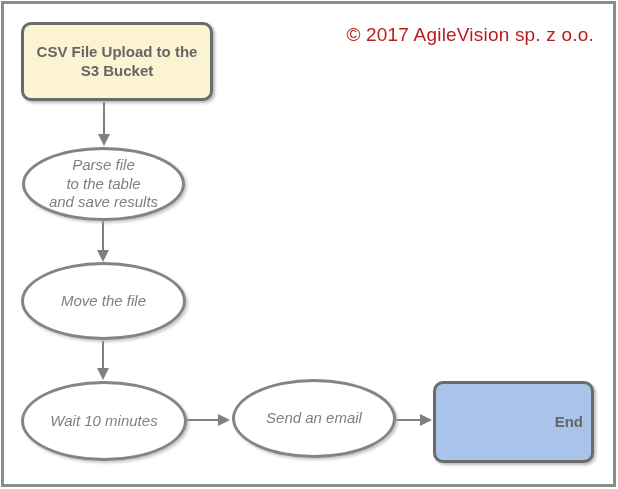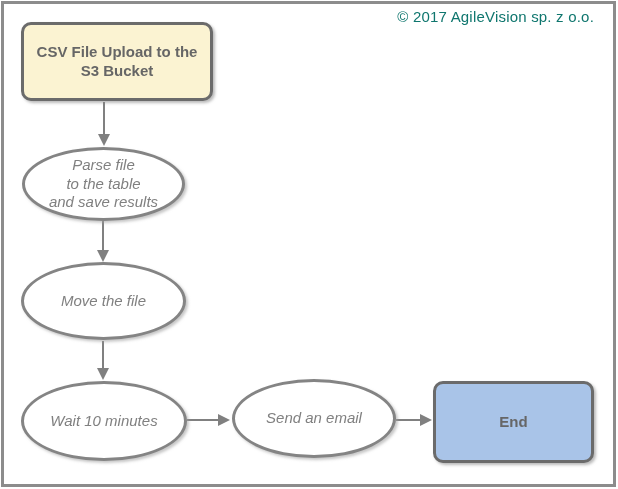--- a/index.html
+++ b/index.html
@@ -16,24 +16,24 @@
     overflow: hidden;
   }
   .frame {
     position: absolute;
     left: 1px; top: 1px; right: 2px; bottom: 2px;
     border: 3px solid #8c8c8c;
     pointer-events: none;
   }
   .copyright {
     position: absolute;
-    top: 8px;
+    top: 24px;
     right: 24px;
-    font-size: 15px;
-    color: #0f766e;
+    font-size: 19px;
+    color: #b91c1c;
     letter-spacing: 0.2px;
     white-space: nowrap;
   }
   .edges {
     position: absolute;
     left: 0; top: 0;
   }
   .node {
     position: absolute;
     box-sizing: border-box;
@@ -55,20 +55,21 @@
   }
   .node-start {
     left: 21px; top: 22px;
     width: 192px; height: 79px;
     background: #fbf3d2;
   }
   .node-end {
     left: 433px; top: 381px;
     width: 161px; height: 82px;
     background: #a9c4e8;
+    align-items: flex-end;
   }
   .ellipse {
     border: 3px solid #848484;
     border-radius: 50%;
     background: #ffffff;
     color: #808080;
     box-shadow: 2px 2px 3px rgba(160,160,160,0.6);
     font-style: italic;
   }
   .node-parse { left: 22px;  top: 147px; width: 163px; height: 74px; }

